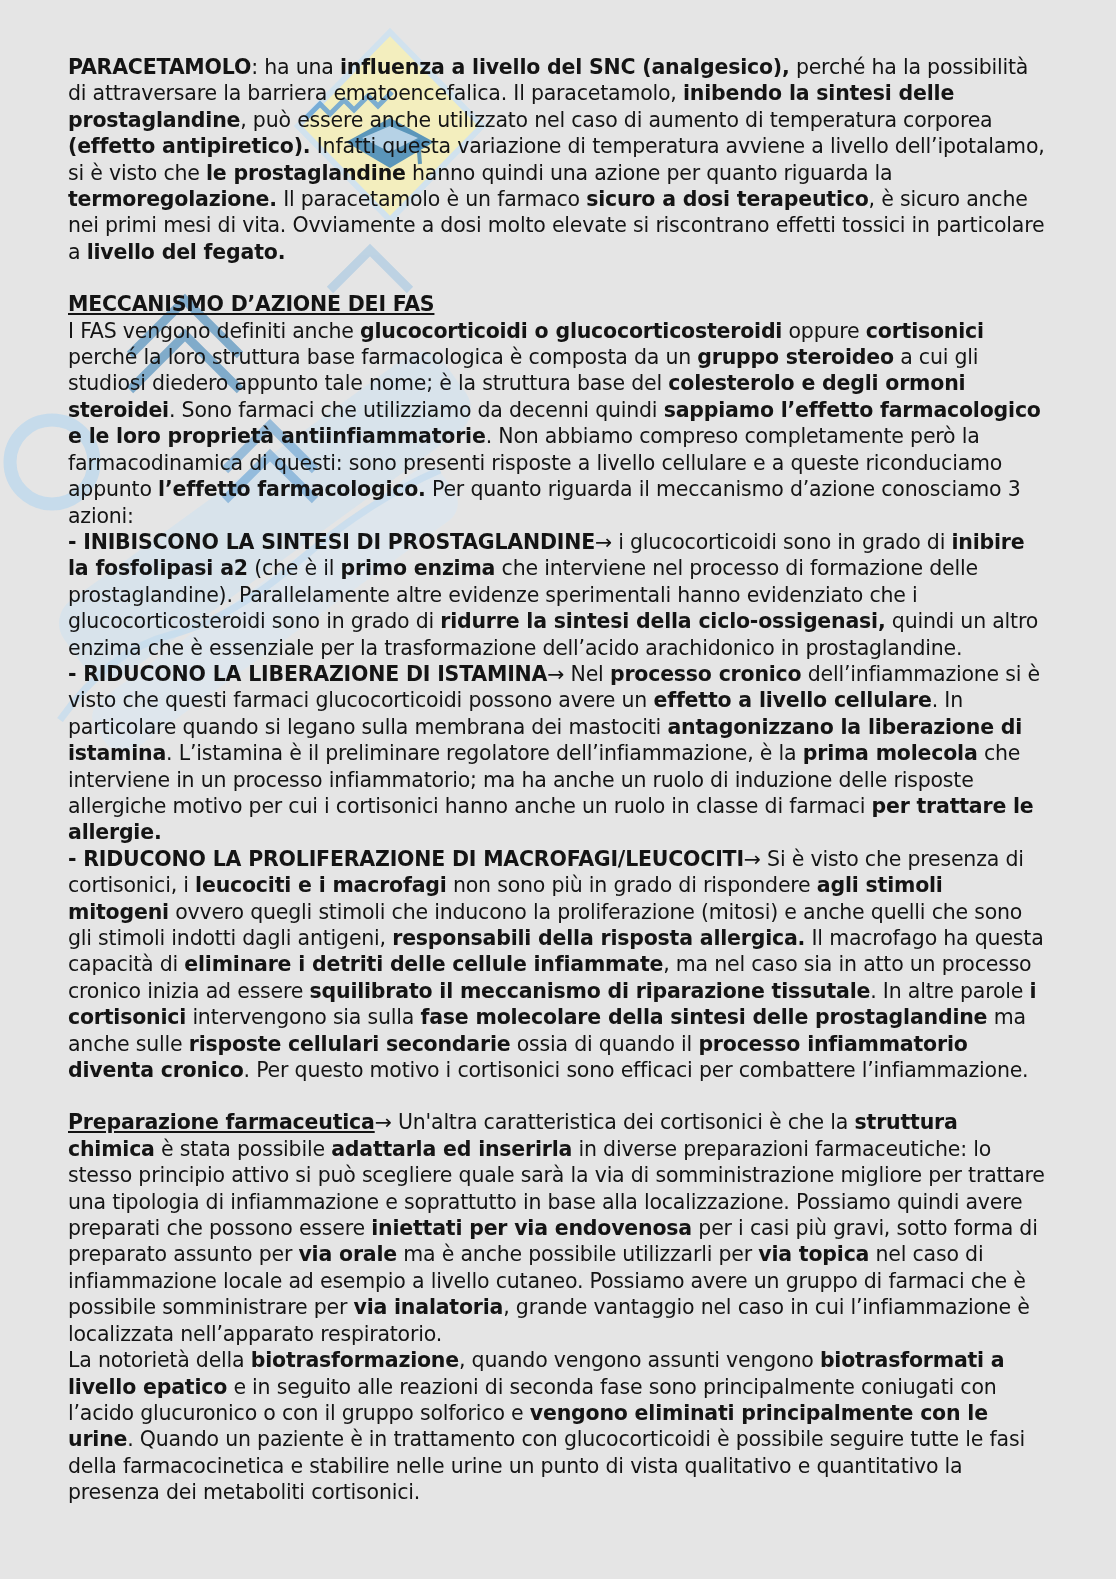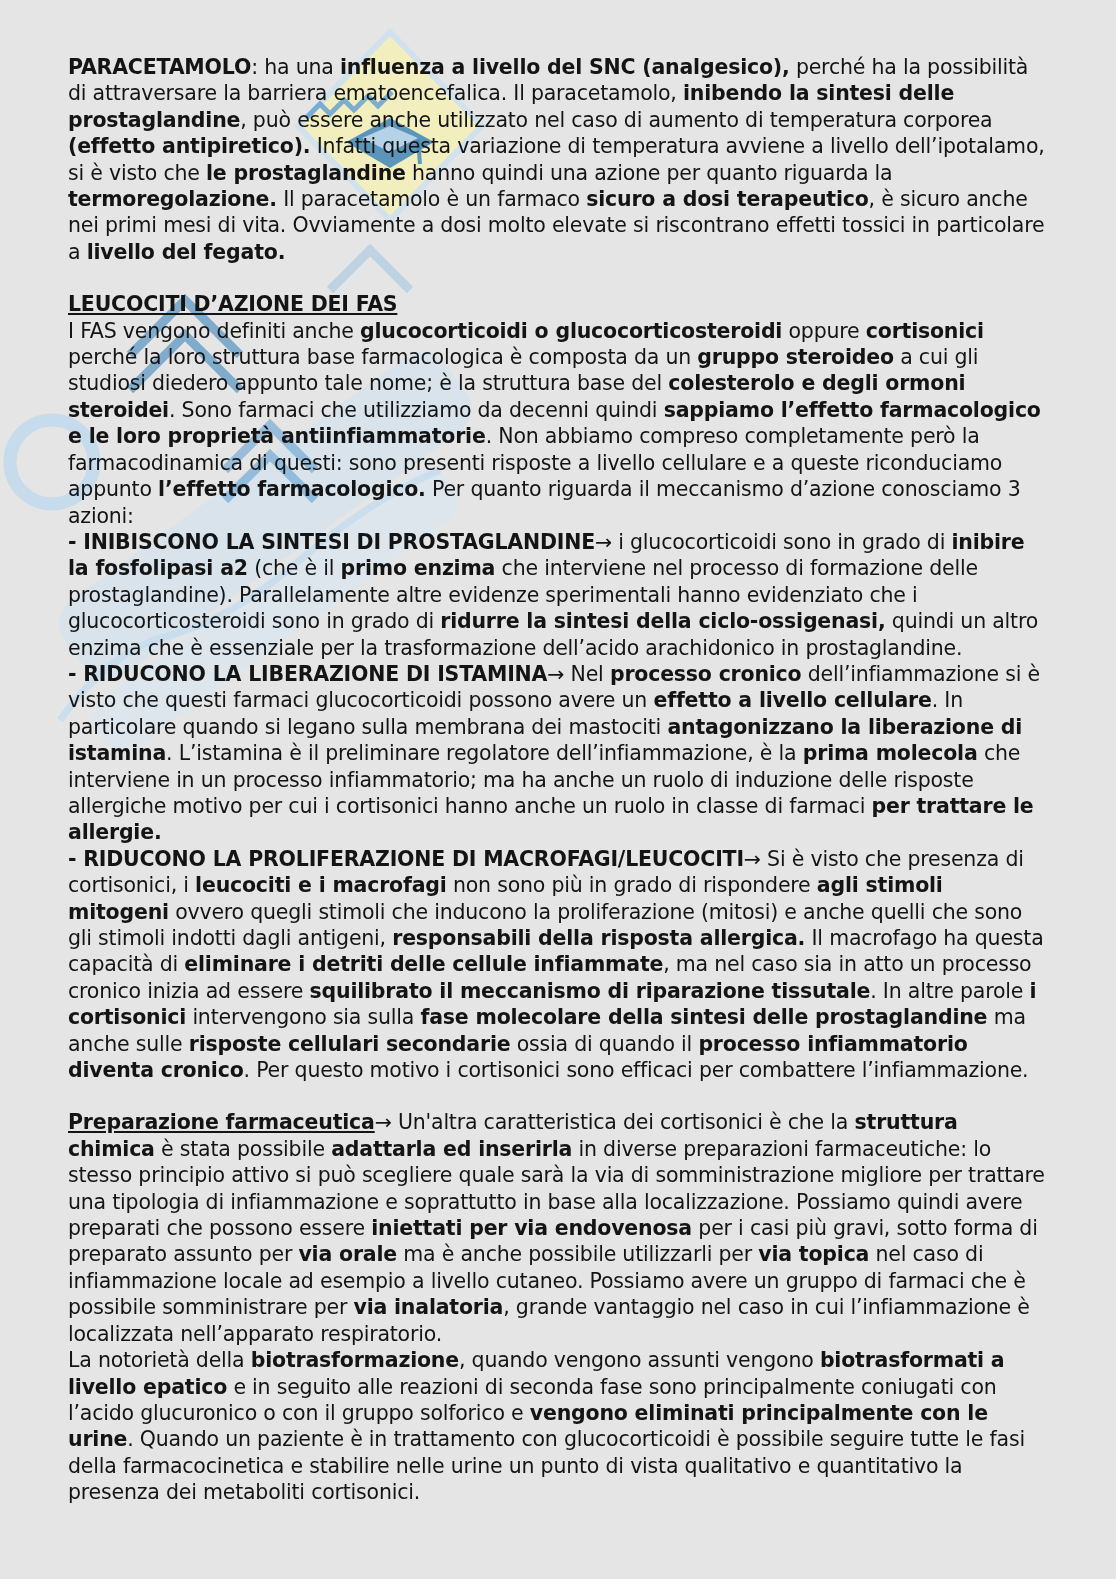--- a/index.html
+++ b/index.html
@@ -67,21 +67,21 @@
       </g>
 
       <circle cx="52" cy="462" r="42" fill="none" stroke="#bed8ec" stroke-width="13" opacity="0.8"></circle>
 
       <path d="M60,720 q50,-70 110,-85 t130,-75 t140,-90" fill="none" stroke="#c6dcee" stroke-width="7" opacity="0.8"></path>
     </svg>
   </div>
 
   <main class="content" id="content-root">
       <p class="block"><span class="b">PARACETAMOLO</span><span>: ha una </span><span class="b">influenza a livello del SNC (analgesico),</span><span> perché ha la possibilità di attraversare la barriera ematoencefalica. Il paracetamolo, </span><span class="b">inibendo la sintesi delle prostaglandine</span><span>, può essere anche utilizzato nel caso di aumento di temperatura corporea </span><span class="b">(effetto antipiretico).</span><span> Infatti questa variazione di temperatura avviene a livello dell’ipotalamo, si è visto che </span><span class="b">le prostaglandine</span><span> hanno quindi una azione per quanto riguarda la </span><span class="b">termoregolazione.</span><span> Il paracetamolo è un farmaco </span><span class="b">sicuro a dosi terapeutico</span><span>, è sicuro anche nei primi mesi di vita. Ovviamente a dosi molto elevate si riscontrano effetti tossici in particolare a </span><span class="b">livello del fegato.</span></p>
-      <p class="block gap"><span class="b u">LEUCOCITI D’AZIONE DEI FAS</span></p>
+      <p class="block gap"><span class="b u">MECCANISMO D’AZIONE DEI FAS</span></p>
       <p class="block"><span>I FAS vengono definiti anche </span><span class="b">glucocorticoidi o glucocorticosteroidi</span><span> oppure </span><span class="b">cortisonici</span><span> perché la loro struttura base farmacologica è composta da un </span><span class="b">gruppo steroideo</span><span> a cui gli studiosi diedero appunto tale nome; è la struttura base del </span><span class="b">colesterolo e degli ormoni steroidei</span><span>. Sono farmaci che utilizziamo da decenni quindi </span><span class="b">sappiamo l’effetto farmacologico e le loro proprietà antiinfiammatorie</span><span>. Non abbiamo compreso completamente però la farmacodinamica di questi: sono presenti risposte a livello cellulare e a queste riconduciamo appunto </span><span class="b">l’effetto farmacologico.</span><span> Per quanto riguarda il meccanismo d’azione conosciamo 3 azioni:</span></p>
       <p class="block"><span class="b">- INIBISCONO LA SINTESI DI PROSTAGLANDINE</span><span>→ i glucocorticoidi sono in grado di </span><span class="b">inibire la fosfolipasi a2</span><span> (che è il </span><span class="b">primo enzima</span><span> che interviene nel processo di formazione delle prostaglandine). Parallelamente altre evidenze sperimentali hanno evidenziato che i glucocorticosteroidi sono in grado di </span><span class="b">ridurre la sintesi della ciclo-ossigenasi,</span><span> quindi un altro enzima che è essenziale per la trasformazione dell’acido arachidonico in prostaglandine.</span></p>
       <p class="block"><span class="b">- RIDUCONO LA LIBERAZIONE DI ISTAMINA</span><span>→ Nel </span><span class="b">processo cronico</span><span> dell’infiammazione si è visto che questi farmaci glucocorticoidi possono avere un </span><span class="b">effetto a livello cellulare</span><span>. In particolare quando si legano sulla membrana dei mastociti </span><span class="b">antagonizzano la liberazione di istamina</span><span>. L’istamina è il preliminare regolatore dell’infiammazione, è la </span><span class="b">prima molecola</span><span> che interviene in un processo infiammatorio; ma ha anche un ruolo di induzione delle risposte allergiche motivo per cui i cortisonici hanno anche un ruolo in classe di farmaci </span><span class="b">per trattare le allergie.</span></p>
       <p class="block"><span class="b">- RIDUCONO LA PROLIFERAZIONE DI MACROFAGI/LEUCOCITI</span><span>→ Si è visto che presenza di cortisonici, i </span><span class="b">leucociti e i macrofagi</span><span> non sono più in grado di rispondere </span><span class="b">agli stimoli mitogeni</span><span> ovvero quegli stimoli che inducono la proliferazione (mitosi) e anche quelli che sono gli stimoli indotti dagli antigeni, </span><span class="b">responsabili della risposta allergica.</span><span> Il macrofago ha questa capacità di </span><span class="b">eliminare i detriti delle cellule infiammate</span><span>, ma nel caso sia in atto un processo cronico inizia ad essere </span><span class="b">squilibrato il meccanismo di riparazione tissutale</span><span>. In altre parole </span><span class="b">i cortisonici</span><span> intervengono sia sulla </span><span class="b">fase molecolare della sintesi delle prostaglandine</span><span> ma anche sulle </span><span class="b">risposte cellulari secondarie</span><span> ossia di quando il </span><span class="b">processo infiammatorio diventa cronico</span><span>. Per questo motivo i cortisonici sono efficaci per combattere l’infiammazione.</span></p>
       <p class="block gap"><span class="b u">Preparazione farmaceutica</span><span>→ Un'altra caratteristica dei cortisonici è che la </span><span class="b">struttura chimica</span><span> è stata possibile </span><span class="b">adattarla ed inserirla</span><span> in diverse preparazioni farmaceutiche: lo stesso principio attivo si può scegliere quale sarà la via di somministrazione migliore per trattare una tipologia di infiammazione e soprattutto in base alla localizzazione. Possiamo quindi avere preparati che possono essere </span><span class="b">iniettati per via endovenosa</span><span> per i casi più gravi, sotto forma di preparato assunto per </span><span class="b">via orale</span><span> ma è anche possibile utilizzarli per </span><span class="b">via topica</span><span> nel caso di infiammazione locale ad esempio a livello cutaneo. Possiamo avere un gruppo di farmaci che è possibile somministrare per </span><span class="b">via inalatoria</span><span>, grande vantaggio nel caso in cui l’infiammazione è localizzata nell’apparato respiratorio.</span></p>
       <p class="block"><span>La notorietà della </span><span class="b">biotrasformazione</span><span>, quando vengono assunti vengono </span><span class="b">biotrasformati a livello epatico</span><span> e in seguito alle reazioni di seconda fase sono principalmente coniugati con l’acido glucuronico o con il gruppo solforico e </span><span class="b">vengono eliminati principalmente con le urine</span><span>. Quando un paziente è in trattamento con glucocorticoidi è possibile seguire tutte le fasi della farmacocinetica e stabilire nelle urine un punto di vista qualitativo e quantitativo la presenza dei metaboliti cortisonici.</span></p>
     </main>
 
 </div>
 

